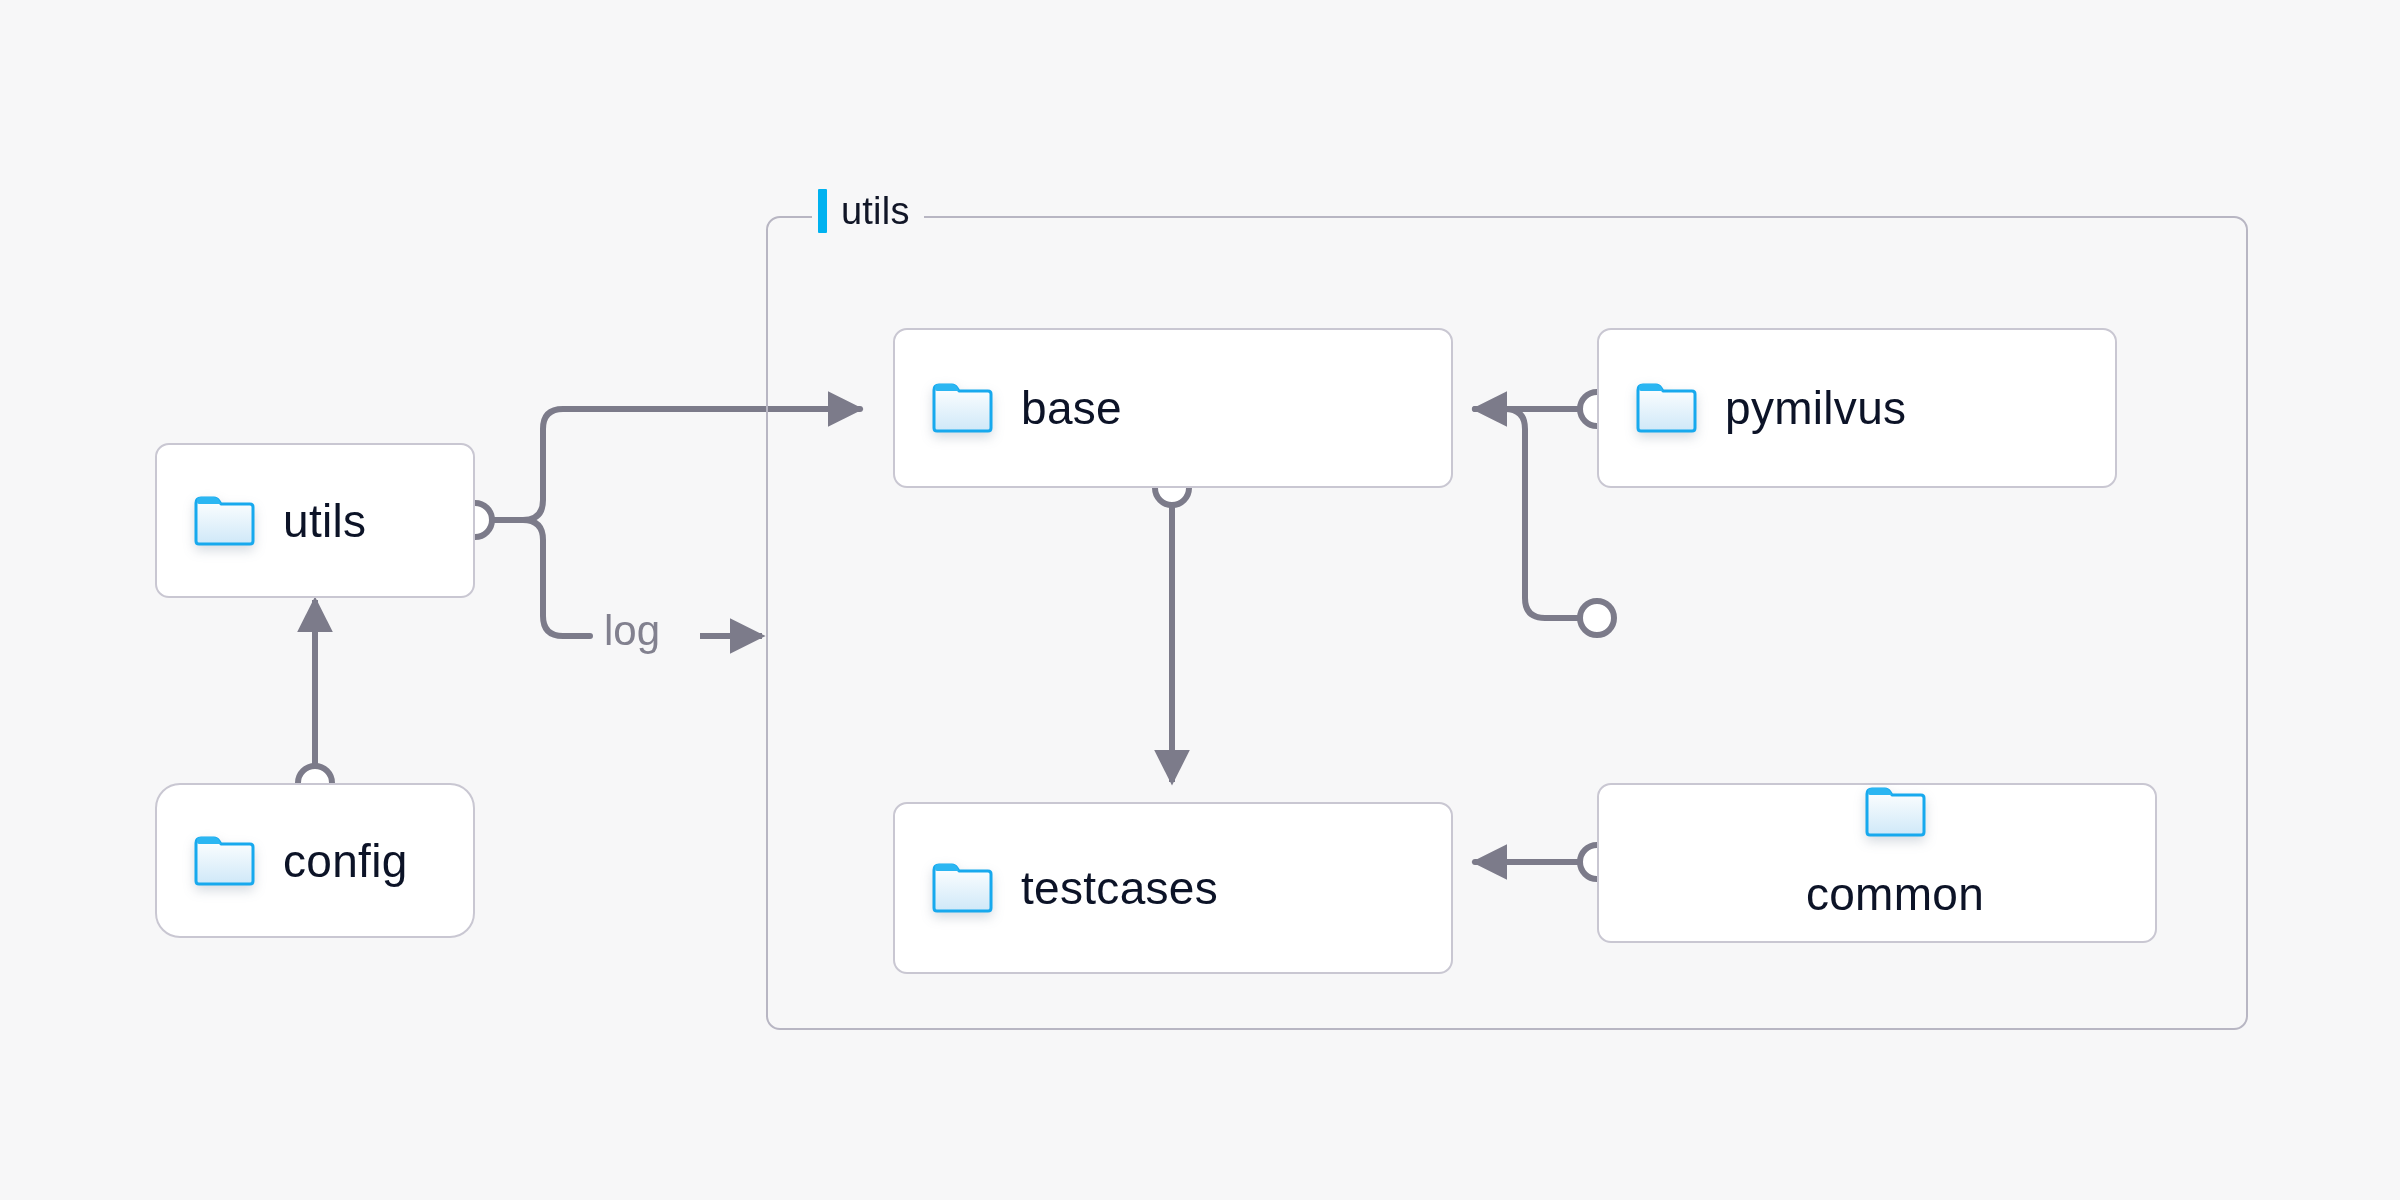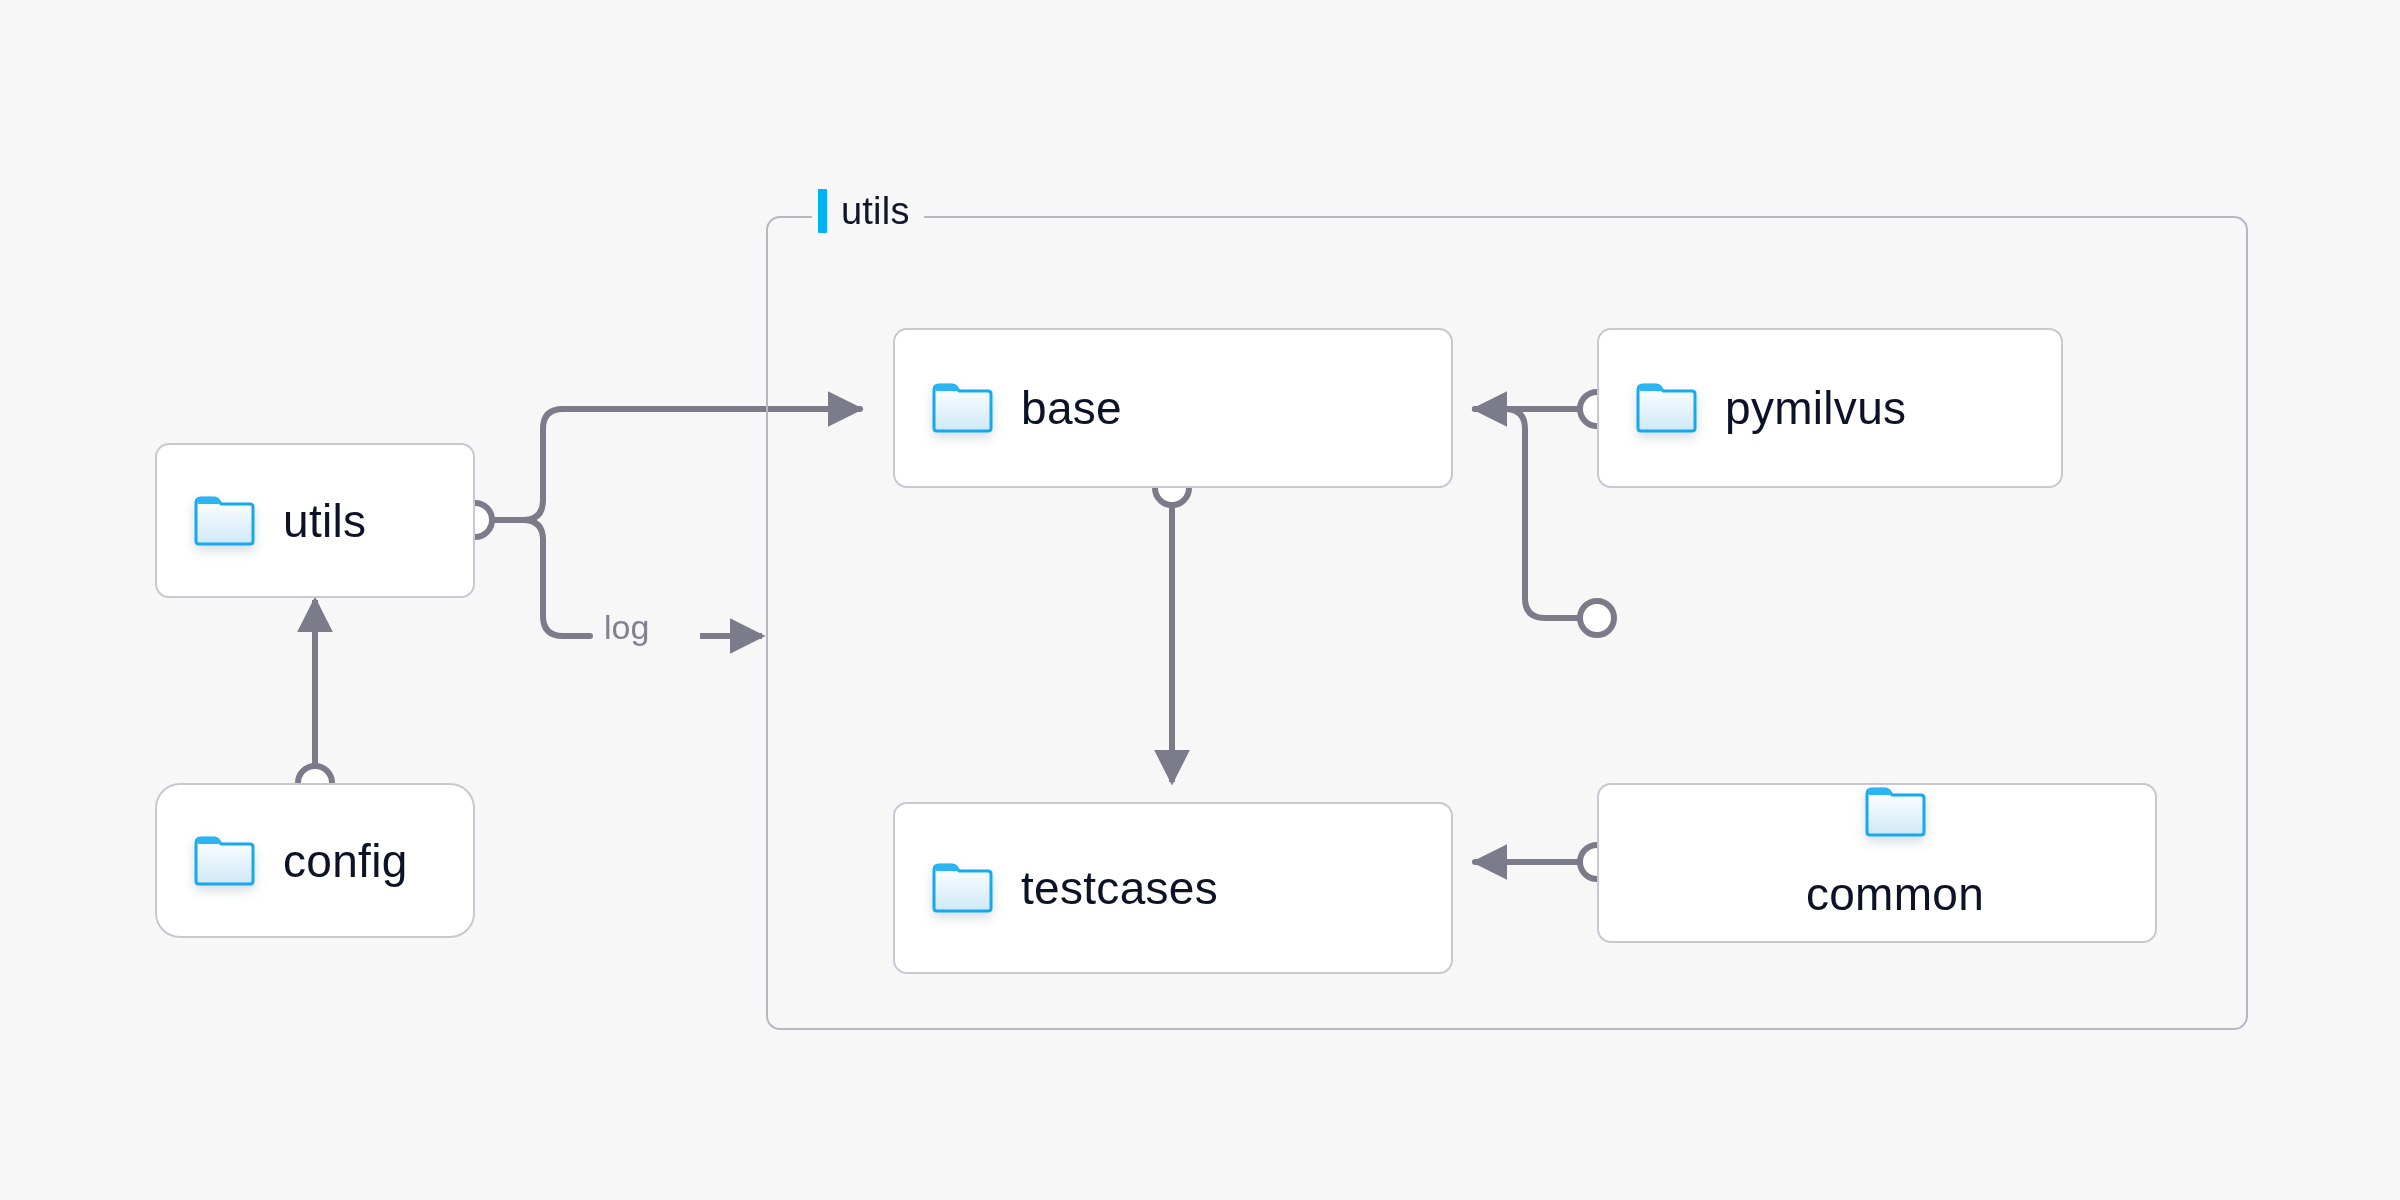--- a/index.html
+++ b/index.html
@@ -87,21 +87,21 @@
   
   .edge-label {
     position: absolute;
     display: flex;
     align-items: center;
     gap: 16px;
     background: #f7f7f8;
     padding: 2px 8px;
   }
   .edge-label-text {
-    font-size: 34px;
+    font-size: 42px;
     color: #82818f;
     line-height: 1;
     white-space: nowrap;
   }
 </style>
 </head>
 <body>
 
 <div id="canvas">
 
@@ -191,21 +191,21 @@
   </div>
 
   <div class="node" style="left:893px; top:802px; width:560px; height:172px;">
     <svg class="folder-icon" viewBox="0 0 62 54">
       <path d="M3 9 Q3 4 8 4 L21 4 Q24 4 26 7 L28 10 L57 10 Q60 10 60 13 L60 47 Q60 50 57 50 L6 50 Q3 50 3 47 Z" fill="url(#folderGrad)" stroke="#17a9ee" stroke-width="3" stroke-linejoin="round"></path>
       <path d="M4 6 Q4 3 8 3 L21 3 Q24 3 26 6 L28 10 L6 10 Q4 10 4 8 Z" fill="#2bb6f2"></path>
     </svg>
     <span class="node-label">testcases</span>
   </div>
 
-  <div class="node" style="left:1597px; top:328px; width:466px; height:160px;">
+  <div class="node" style="left:1597px; top:328px; width:520px; height:160px;">
     <svg class="folder-icon" viewBox="0 0 62 54">
       <path d="M3 9 Q3 4 8 4 L21 4 Q24 4 26 7 L28 10 L57 10 Q60 10 60 13 L60 47 Q60 50 57 50 L6 50 Q3 50 3 47 Z" fill="url(#folderGrad)" stroke="#17a9ee" stroke-width="3" stroke-linejoin="round"></path>
       <path d="M4 6 Q4 3 8 3 L21 3 Q24 3 26 6 L28 10 L6 10 Q4 10 4 8 Z" fill="#2bb6f2"></path>
     </svg>
     <span class="node-label">pymilvus</span>
   </div>
 
 
   <div class="node" style="left:1597px; top:783px; width:560px; height:160px;flex-direction:column;">
     <svg class="folder-icon" viewBox="0 0 62 54">

